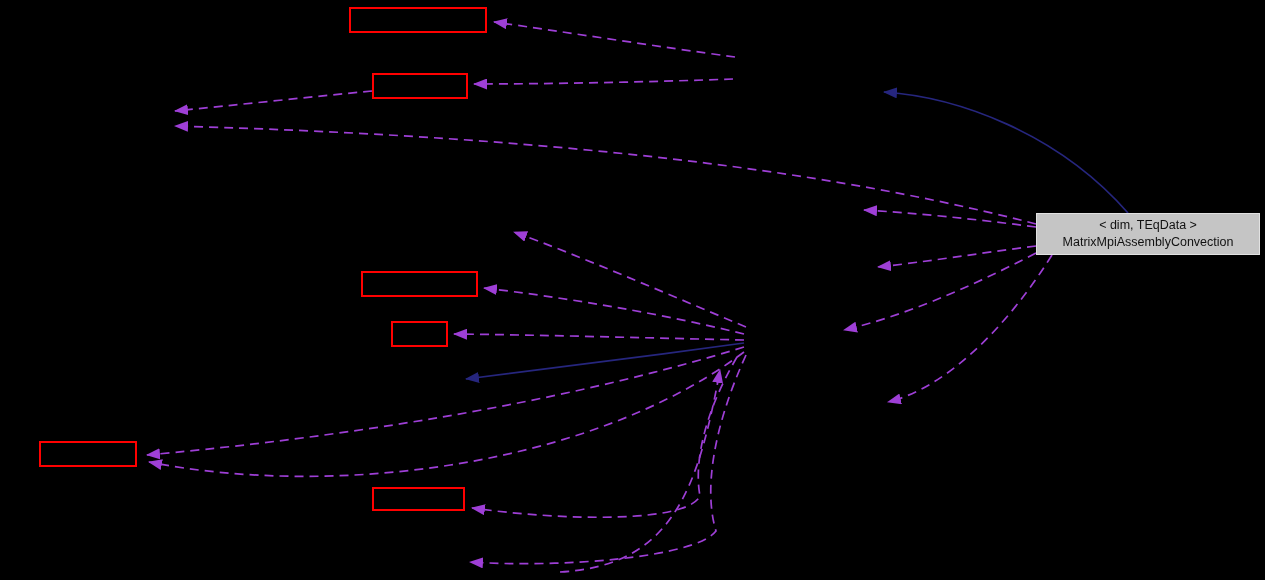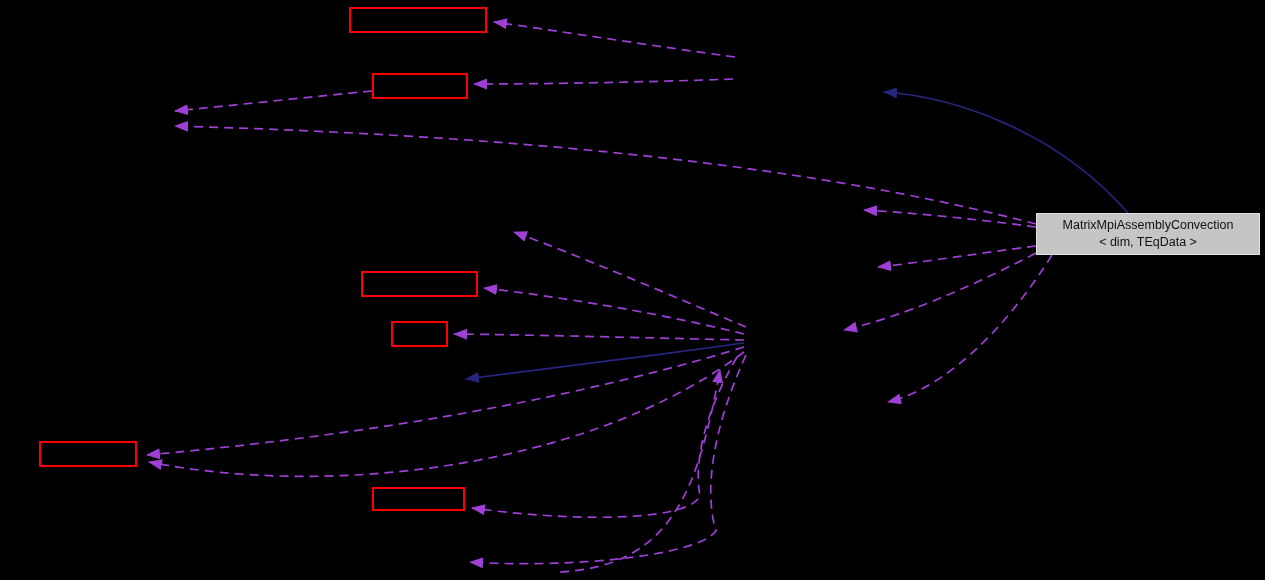--- a/index.html
+++ b/index.html
@@ -96,17 +96,17 @@
   <div id="nodes-group">
       <div class="red-node" style="left: 349px; top: 7px; width: 138px; height: 26px; border-color: rgb(255, 0, 0);"></div>
       <div class="red-node" style="left: 372px; top: 73px; width: 96px; height: 26px; border-color: rgb(255, 0, 0);"></div>
       <div class="red-node" style="left: 361px; top: 271px; width: 117px; height: 26px; border-color: rgb(255, 0, 0);"></div>
       <div class="red-node" style="left: 391px; top: 321px; width: 57px; height: 26px; border-color: rgb(255, 0, 0);"></div>
       <div class="red-node" style="left: 39px; top: 441px; width: 98px; height: 26px; border-color: rgb(255, 0, 0);"></div>
       <div class="red-node" style="left: 372px; top: 487px; width: 93px; height: 24px; border-color: rgb(255, 0, 0);"></div>
     </div>
 
   <div class="main-node" id="main-node" style="left: 1036px; top: 213px; width: 224px; height: 42px; background: rgb(197, 197, 197); border-color: rgb(226, 226, 226); color: rgb(17, 17, 17);">
+    <div class="lbl">&lt; dim, TEqData &gt;</div>
     <div class="lbl">MatrixMpiAssemblyConvection</div>
-    <div class="lbl">&lt; dim, TEqData &gt;</div>
   </div>
 
 </div>
 
 </body></html>

